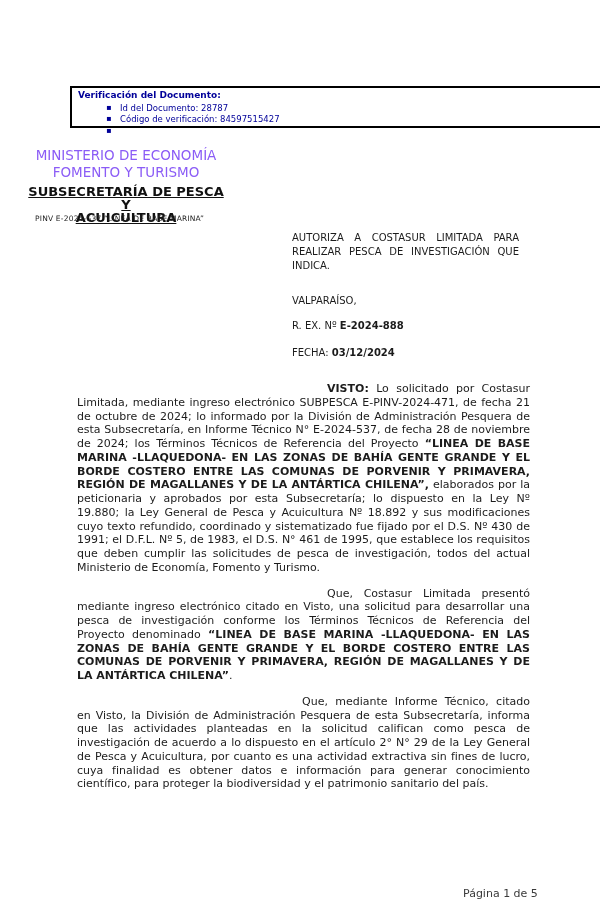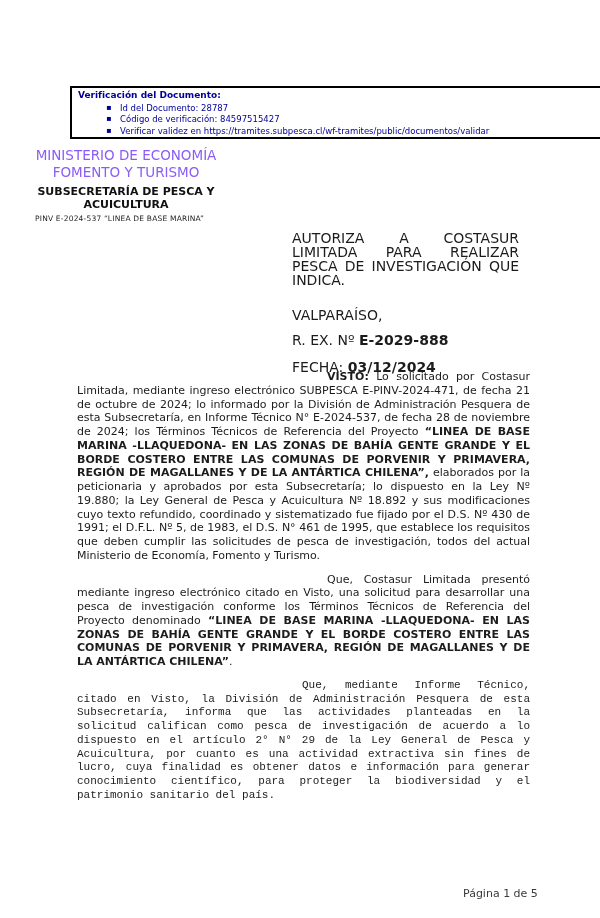--- a/index.html
+++ b/index.html
@@ -21,36 +21,36 @@
     font-size:8.5px;line-height:11.5px;
   }
   .verify-title{font-weight:bold;font-size:9px;margin-bottom:1px;}
   .verify-list{list-style:none;}
   .verify-list li{padding-left:42px;position:relative;}
   .verify-list .bullet{position:absolute;left:28px;top:-1px;font-size:8px;}
 
   
   .header-block{position:absolute;left:28px;top:147px;width:196px;text-align:center;}
   .ministry{font-size:13.5px;line-height:16.5px;color:#8b5cf6;}
-  .subsecretaria{font-size:11px;font-weight:bold;line-height:13px;margin-top:5px;color:#111;}
+  .subsecretaria{font-size:13px;font-weight:bold;text-decoration:underline;line-height:13px;margin-top:5px;color:#111;}
   .pinv{position:absolute;left:35px;top:214px;width:240px;font-size:7.5px;color:#222;letter-spacing:0.2px;}
 
   
-  .title-block{position:absolute;left:292px;top:231px;width:227px;font-size:14px;line-height:14px;color:#1b1b1b;}
+  .title-block{position:absolute;left:292px;top:231px;width:227px;font-size:10px;line-height:14px;color:#1b1b1b;}
   .subject{text-align:justify;margin-bottom:21px;}
   .city{margin-bottom:11px;}
   .res-line{margin-bottom:13px;}
   .res-line b,.date-line b{font-weight:bold;}
 
   
   .body-text{position:absolute;left:77px;top:370px;width:453px;font-size:11px;line-height:13.75px;text-align:justify;color:var(--body_text);}
-  .body-text p{margin:0 0 10px 0;}
+  .body-text p{margin:12px 0 10px 0;}
   .p-visto{text-indent:250px;}
   .p-ind{text-indent:250px;}
-  .p-ind2{text-indent:225px;font-family:Liberation Mono, monospace;}
+  .p-ind2{text-indent:225px;}
   .considerando{font-weight:bold;padding-left:222px;margin:8px 0 10px 0;text-align:left;letter-spacing:0.5px;}
   b{font-weight:bold;}
 
   
   .footer{position:absolute;left:463px;top:887px;font-size:11px;color:#3a3a3a;}
 </style>
 </head>
 <body>
 
 <div class="page">
@@ -61,37 +61,36 @@
       <li>
         <span class="bullet">▪</span>
         <span>Id del Documento: 28787</span>
       </li>
       <li>
         <span class="bullet">▪</span>
         <span>Código de verificación: 84597515427</span>
       </li>
       <li>
         <span class="bullet">▪</span>
-        <span>Verificar validez en https://tramites.subpesca.cl/wf-tramites/public/documentos/validar</span>
       </li>
     </ul>
   </div>
 
   <div class="header-block">
     <div class="ministry">MINISTERIO DE ECONOMÍA</div>
     <div class="ministry">FOMENTO Y TURISMO</div>
     <div class="subsecretaria">SUBSECRETARÍA DE PESCA Y</div>
     <div class="subsecretaria" style="margin-top:0;">ACUICULTURA</div>
   </div>
   <div class="pinv">PINV E-2024-537 “LINEA DE BASE MARINA”</div>
 
   <div class="title-block">
     <div class="subject">AUTORIZA A COSTASUR LIMITADA PARA REALIZAR PESCA DE INVESTIGACIÓN QUE INDICA.</div>
     <div class="city">VALPARAÍSO,</div>
-    <div class="res-line"><span>R. EX. Nº </span><b>E-2029-888</b></div>
+    <div class="res-line"><span>R. EX. Nº </span><b>E-2024-888</b></div>
     <div class="date-line"><span>FECHA: </span><b>03/12/2024</b></div>
   </div>
 
   <div class="body-text">
     <p class="p-visto"><b>VISTO:</b><span> Lo solicitado por Costasur Limitada, mediante ingreso electrónico SUBPESCA E-PINV-2024-471, de fecha 21 de octubre de 2024; lo informado por la División de Administración Pesquera de esta Subsecretaría, en Informe Técnico N° E-2024-537, de fecha 28 de noviembre de 2024; los Términos Técnicos de Referencia del Proyecto </span><b>“LINEA DE BASE MARINA -LLAQUEDONA- EN LAS ZONAS DE BAHÍA GENTE GRANDE Y EL BORDE COSTERO ENTRE LAS COMUNAS DE PORVENIR Y PRIMAVERA, REGIÓN DE MAGALLANES Y DE LA ANTÁRTICA CHILENA”,</b><span> elaborados por la peticionaria y aprobados por esta Subsecretaría; lo dispuesto en la Ley Nº 19.880; la Ley General de Pesca y Acuicultura Nº 18.892 y sus modificaciones cuyo texto refundido, coordinado y sistematizado fue fijado por el D.S. Nº 430 de 1991; el D.F.L. Nº 5, de 1983, el D.S. N° 461 de 1995, que establece los requisitos que deben cumplir las solicitudes de pesca de investigación, todos del actual Ministerio de Economía, Fomento y Turismo.</span></p>
 
 
     <p class="p-ind"><span>Que, Costasur Limitada presentó mediante ingreso electrónico citado en Visto, una solicitud para desarrollar una pesca de investigación conforme los Términos Técnicos de Referencia del Proyecto denominado </span><b>“LINEA DE BASE MARINA -LLAQUEDONA- EN LAS ZONAS DE BAHÍA GENTE GRANDE Y EL BORDE COSTERO ENTRE LAS COMUNAS DE PORVENIR Y PRIMAVERA, REGIÓN DE MAGALLANES Y DE LA ANTÁRTICA CHILENA”</b><span>.</span></p>
 
     <p class="p-ind2">Que, mediante Informe Técnico, citado en Visto, la División de Administración Pesquera de esta Subsecretaría, informa que las actividades planteadas en la solicitud califican como pesca de investigación de acuerdo a lo dispuesto en el artículo 2° N° 29 de la Ley General de Pesca y Acuicultura, por cuanto es una actividad extractiva sin fines de lucro, cuya finalidad es obtener datos e información para generar conocimiento científico, para proteger la biodiversidad y el patrimonio sanitario del país.</p>

